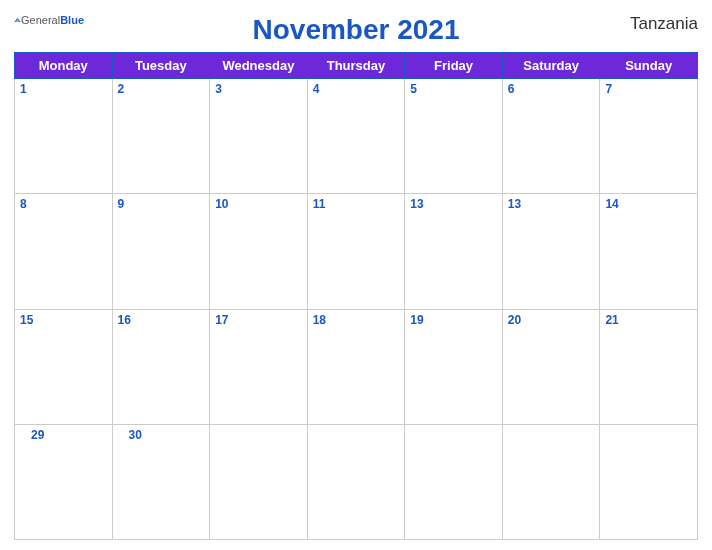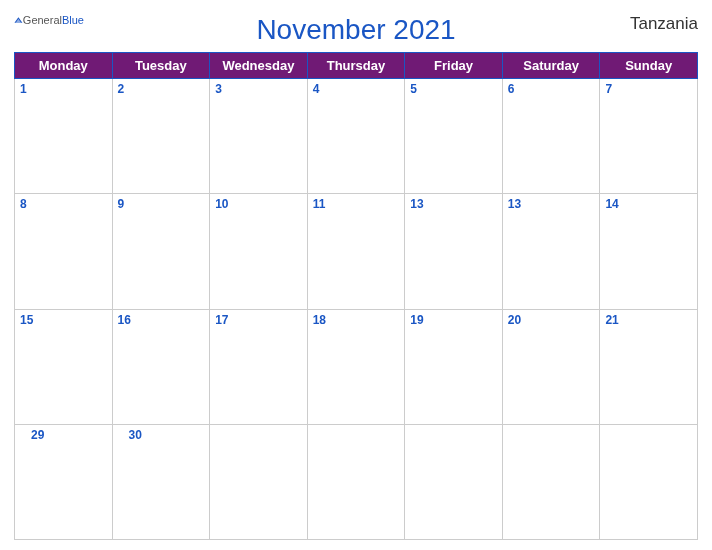--- a/index.html
+++ b/index.html
@@ -35,47 +35,47 @@
       width: 70px;
     }
     .logo-text-general {
       font-size: 11px;
       color: #555;
       line-height: 1.1;
     }
     .logo-text-blue {
       font-size: 11px;
       color: #1a56c4;
-      font-weight: normal;
+      font-weight: bold;
       line-height: 1.1;
     }
     .logo-icon {
       width: 28px;
       height: 20px;
     }
     .month-title {
       font-size: 28px;
-      font-weight: normal;
+      font-weight: bold;
       color: #1a56c4;
       text-align: center;
     }
     .country-label {
       position: absolute;
       right: 0;
       top: 4px;
       font-size: 17px;
       color: #333;
     }
     .calendar-table {
       width: 100%;
       flex: 1;
       border-collapse: collapse;
     }
     .calendar-table th {
-      background-color: #701a75;
+      background-color: #6d28d9;
       color: #fff;
       font-size: 13px;
       font-weight: bold;
       padding: 5px 4px;
       text-align: center;
       border: 1px solid #1a56c4;
     }
     .calendar-table td {
       border: 1px solid #ccc;
       vertical-align: top;

